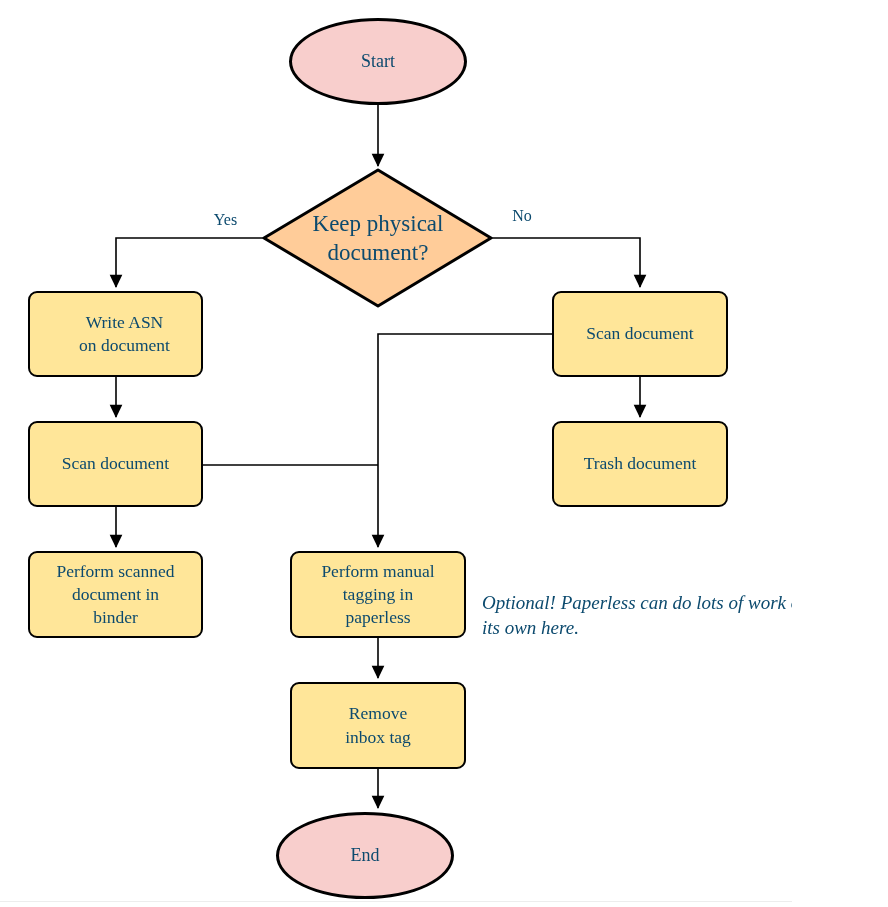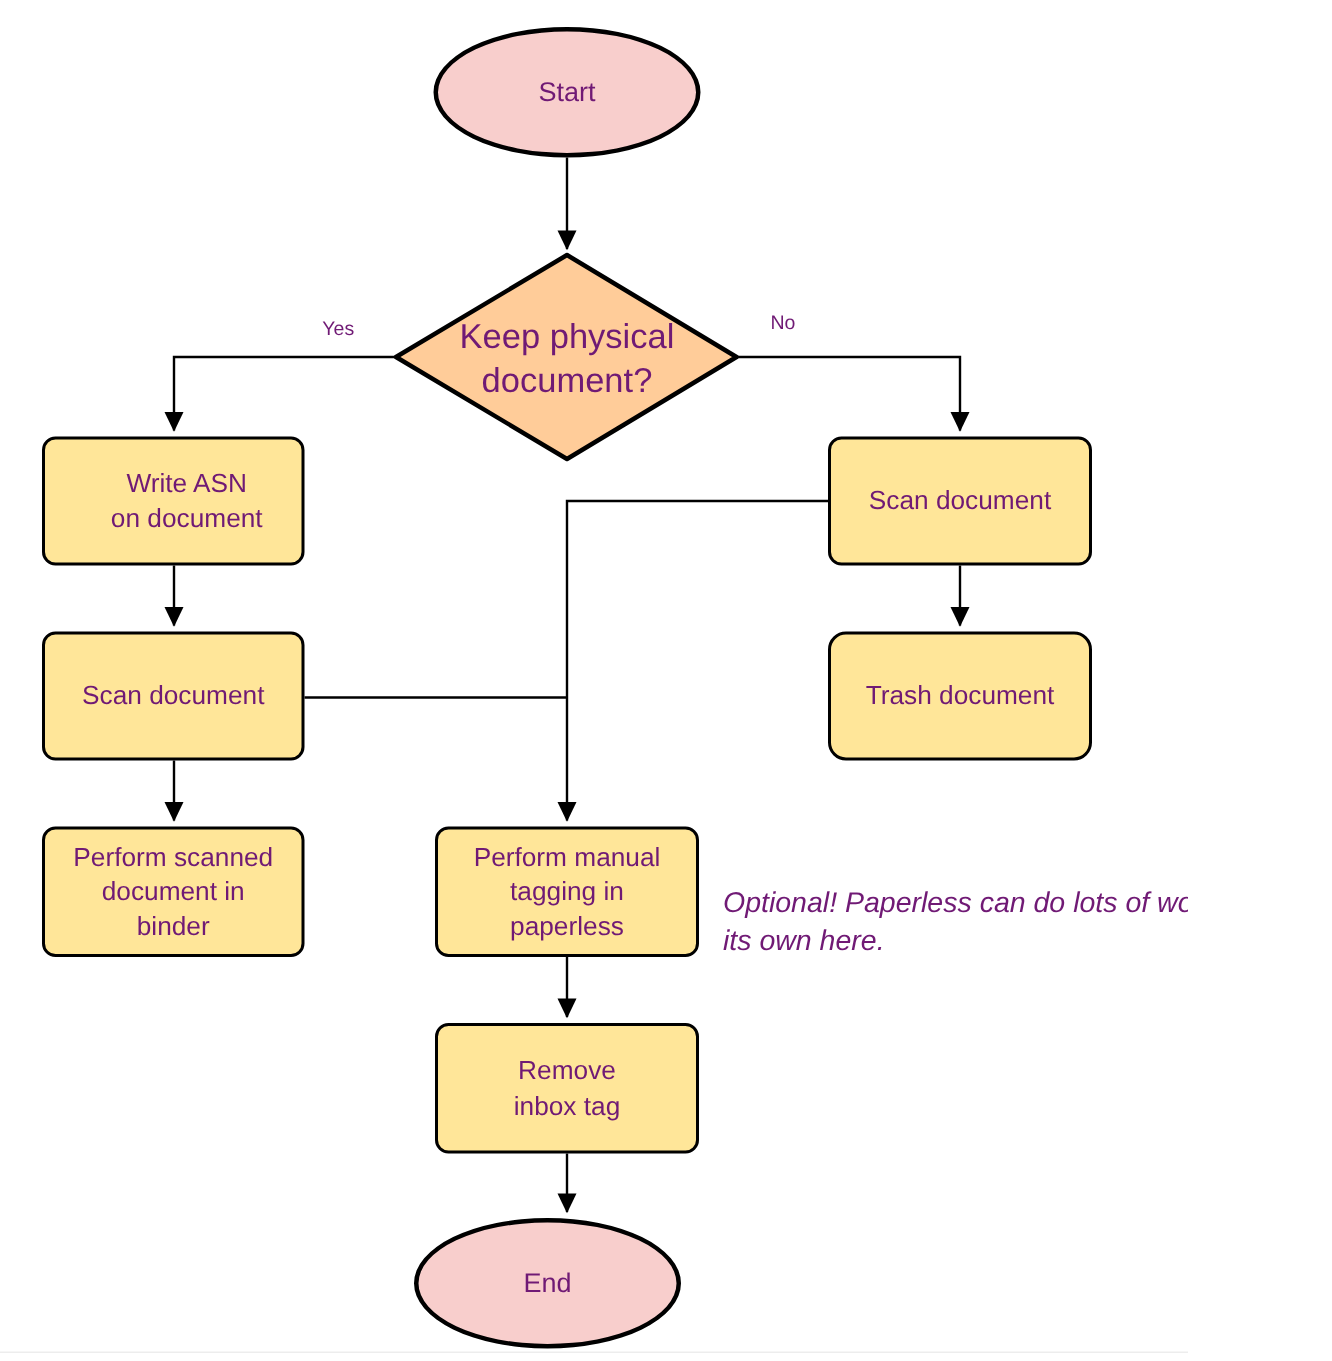--- a/index.html
+++ b/index.html
@@ -1,21 +1,21 @@
 <!DOCTYPE html>
 <html><head>
 <meta charset="utf-8">
 <style>
   html,body{margin:0;padding:0;background:#ffffff;}
   #canvas{
     position:relative;
     width:792px;height:907px;
     background:#ffffff;
-    font-family:Liberation Sans, sans-serif;
-    color:#701a75;
+    font-family:Liberation Serif, serif;
+    color:#0c4a6e;
     overflow:hidden;
   }
   #edges{position:absolute;left:0;top:0;width:888px;height:907px;}
   .node{
     position:absolute;
     box-sizing:border-box;
     display:flex;align-items:center;justify-content:center;
     text-align:center;
     white-space:pre-line;
     font-size:17.5px;line-height:1.32;
@@ -33,21 +33,21 @@
   }
   .decision-label{
     position:absolute;
     display:flex;align-items:center;justify-content:center;
     text-align:center;
     white-space:pre-line;
     font-size:23px;line-height:1.25;
   }
   .edge-label{
     position:absolute;
-    font-size:13px;
+    font-size:16px;
     text-align:center;
   }
   .note{
     position:absolute;
     font-style:italic;
     font-size:19px;
     line-height:1.3;
     white-space:pre-line;
   }
   .bottom-hairline{
@@ -101,21 +101,21 @@
   <div class="node process" style="left:28px;top:551px;width:175px;height:87px;">
     <span>Perform scanned
 document in
 binder</span>
   </div>
 
   <div class="node process" style="left:552px;top:291px;width:176px;height:86px;">
     <span>Scan document</span>
   </div>
 
-  <div class="node process" style="left:552px;top:421px;width:176px;height:86px;border-radius:12px;">
+  <div class="node process" style="left:552px;top:421px;width:176px;height:86px;">
     <span>Trash document</span>
   </div>
 
   <div class="node process" style="left:290px;top:551px;width:176px;height:87px;">
     <span>Perform manual
 tagging in
 paperless</span>
   </div>
 
   <div class="node process" style="left:290px;top:682px;width:176px;height:87px;">

